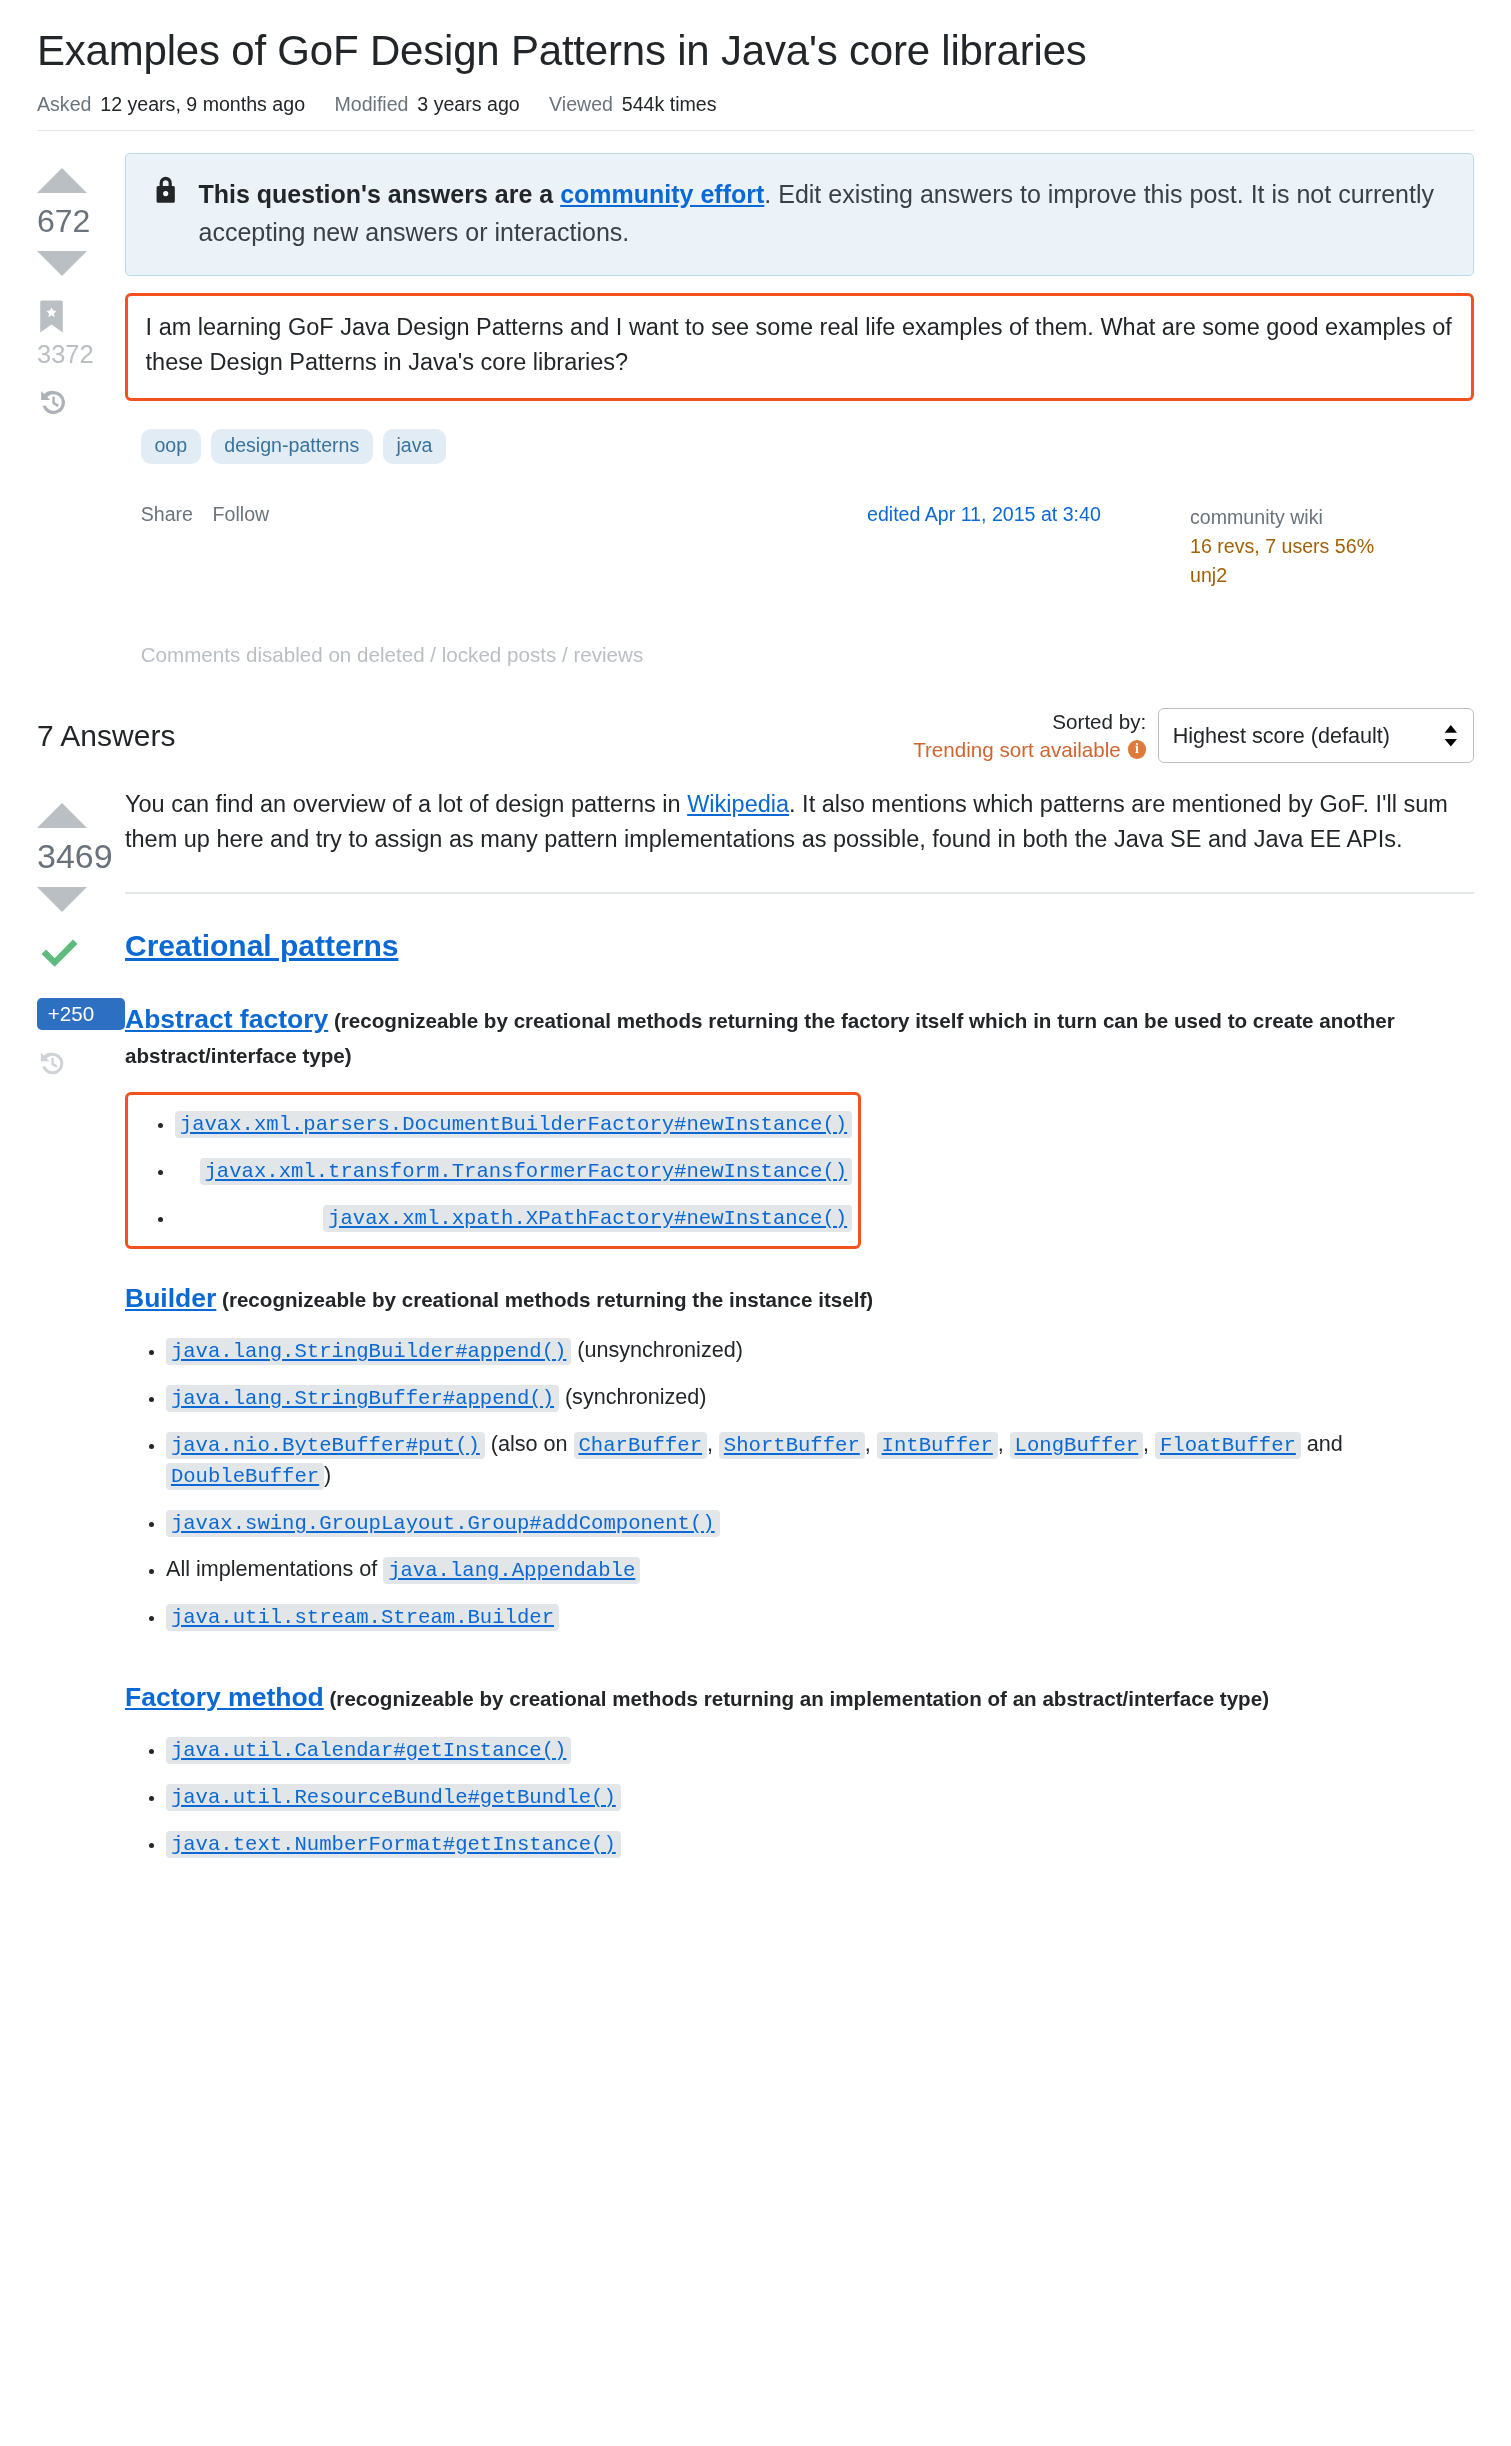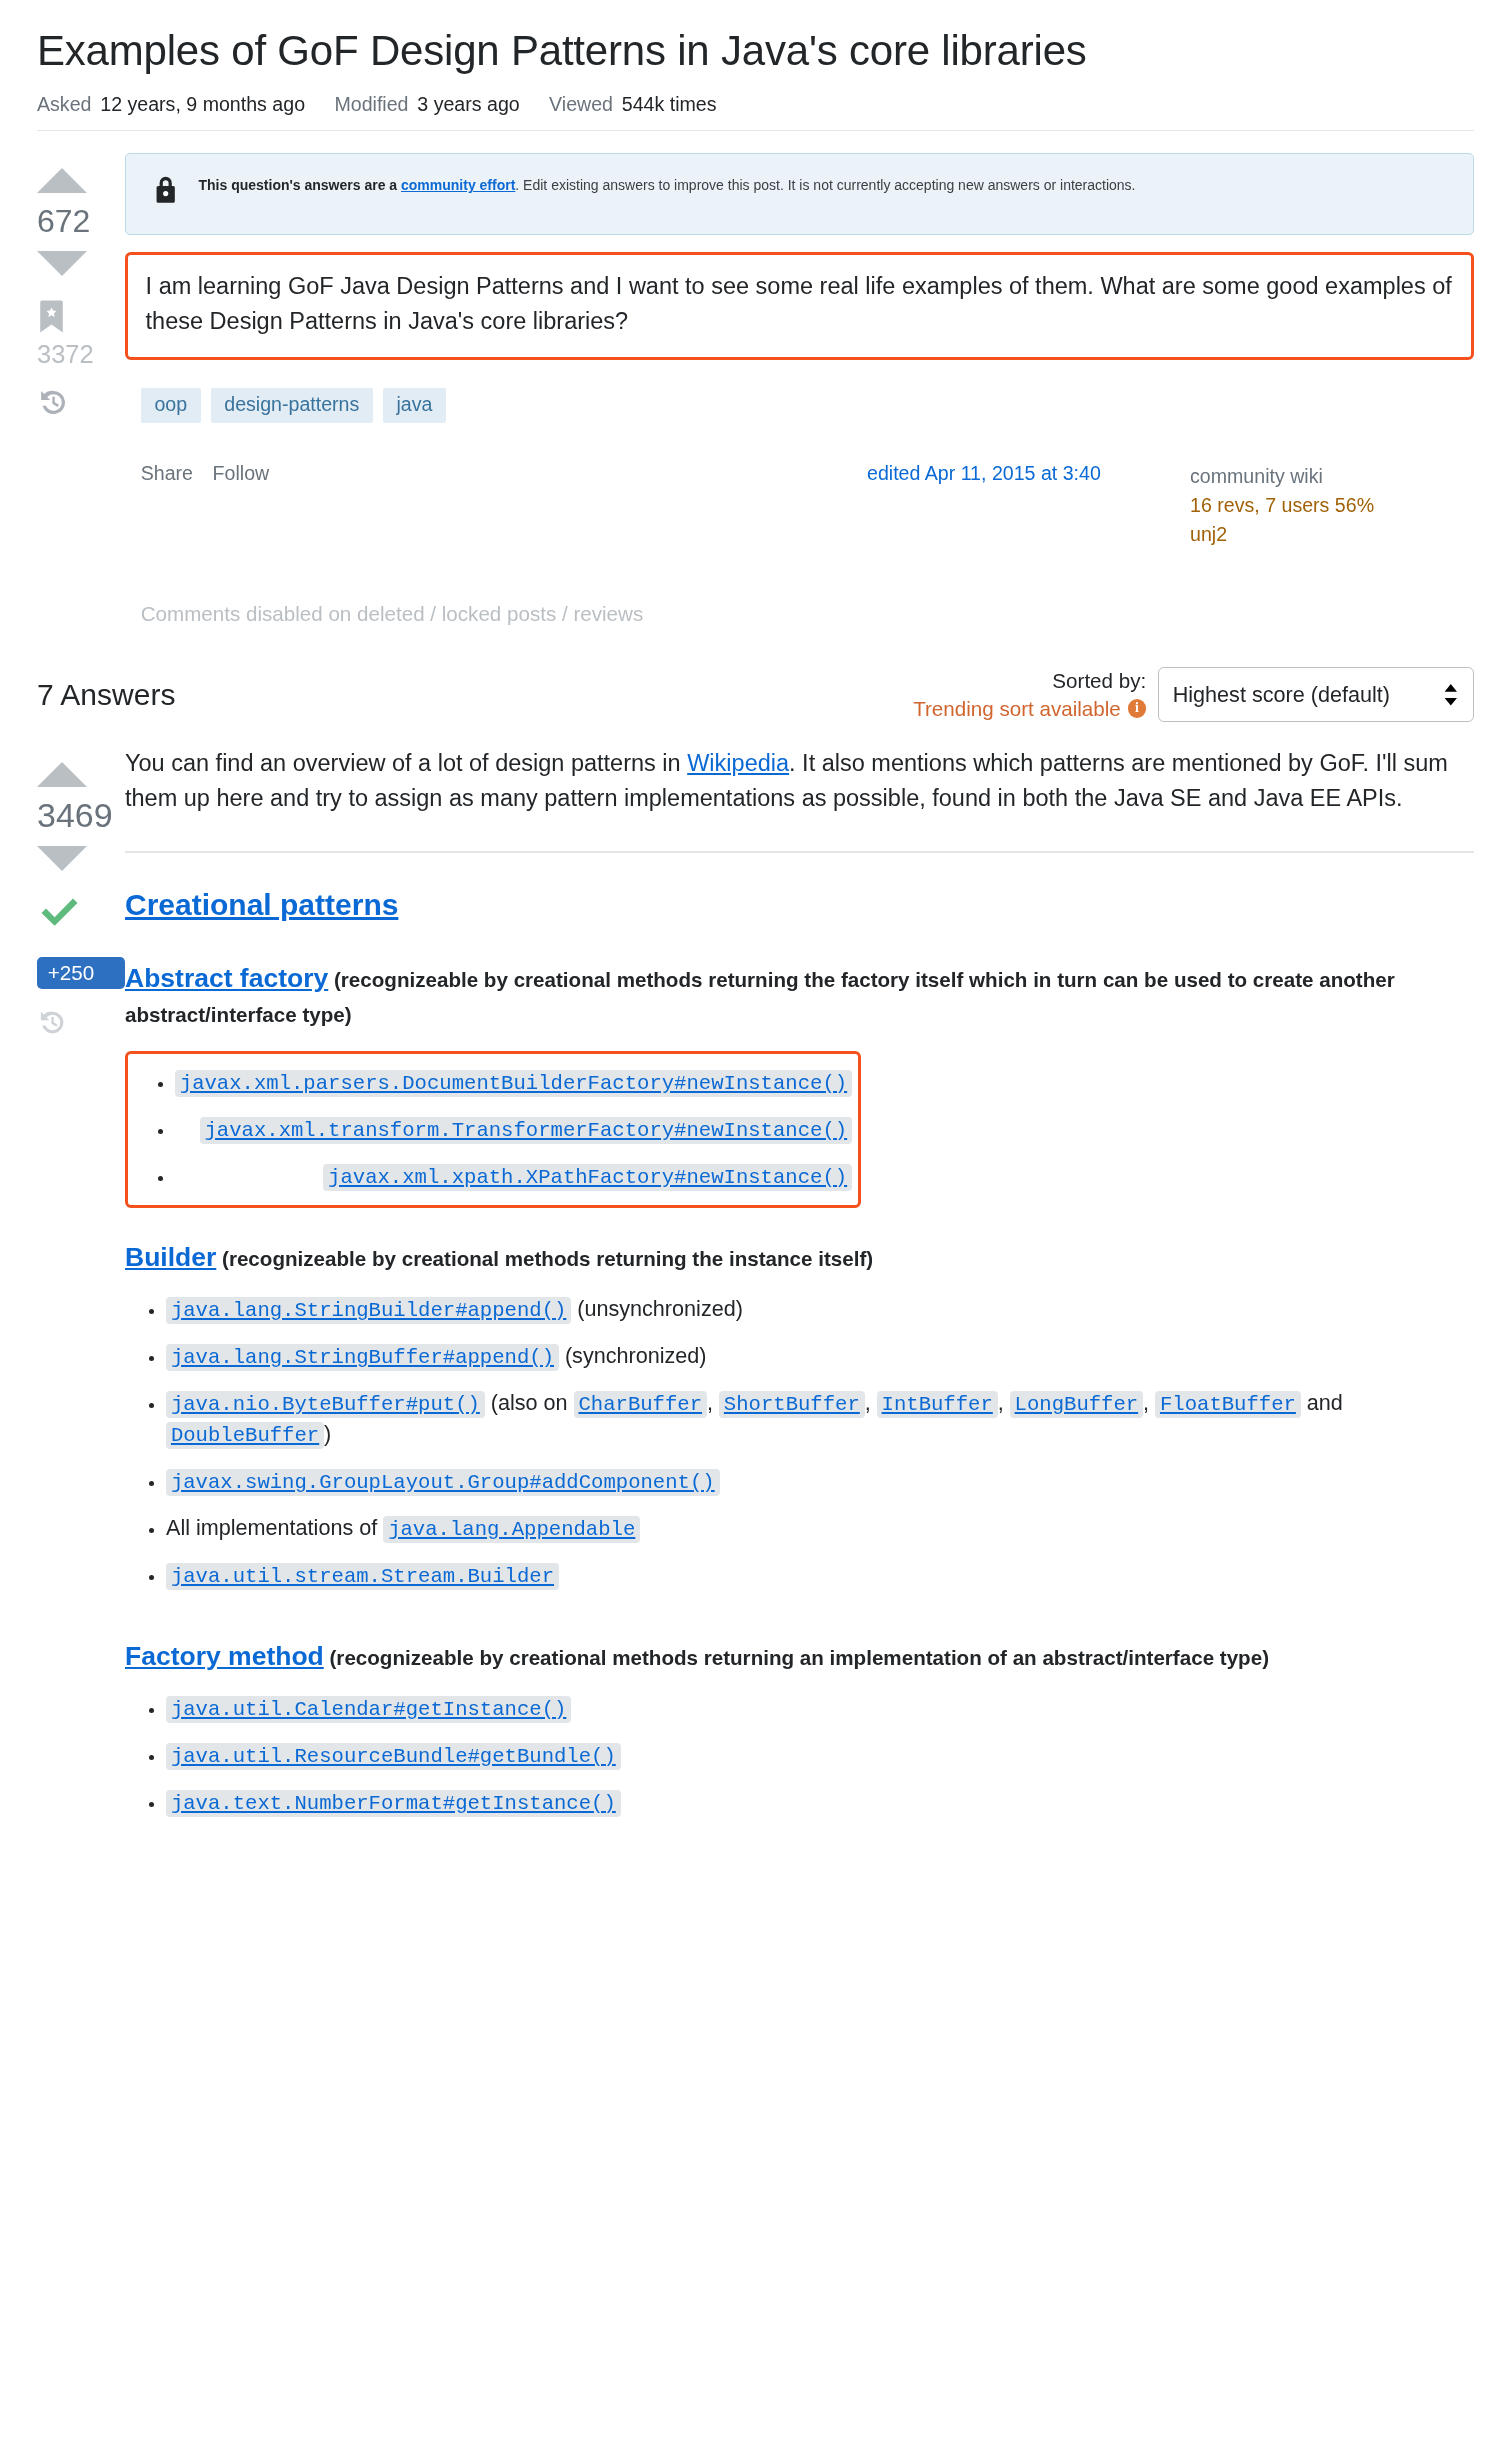--- a/index.html
+++ b/index.html
@@ -105,21 +105,21 @@
     background: #ebf2f8;
     border: 1px solid #badce8;
     border-radius: 4.9px;
     padding: 21.6px 25.5px 23.5px 25.5px;
     display: flex;
     gap: 19.6px;
     align-items: flex-start;
     margin-bottom: 17.6px;
   }
   .notice-text {
-    font-size: 14px;
+    font-size: 25px;
     line-height: 1.52;
     color: #3b4045;
   }
   .notice-text b { font-weight: 700; color: #232629; }
   .notice-text a { color: #0a69d4; text-decoration: underline; font-weight: 700; }
 
   
   .qbody-highlight {
     border: 3.9px solid #f4511e;
     border-radius: 5.9px;
@@ -137,21 +137,21 @@
     display: flex;
     gap: 9.8px;
     margin: 27.4px 0 0 0;
     padding-left: 15.7px;
   }
   .tag {
     background: #e1ecf4;
     color: #39739d;
     font-size: 19.6px;
     padding: 7.8px 13.7px;
-    border-radius: 2px;
+    border-radius: 10px;
     line-height: 1;
     cursor: pointer;
   }
 
   
   .post-footer {
     display: flex;
     align-items: flex-start;
     margin-top: 39px;
     padding-left: 15.7px;

